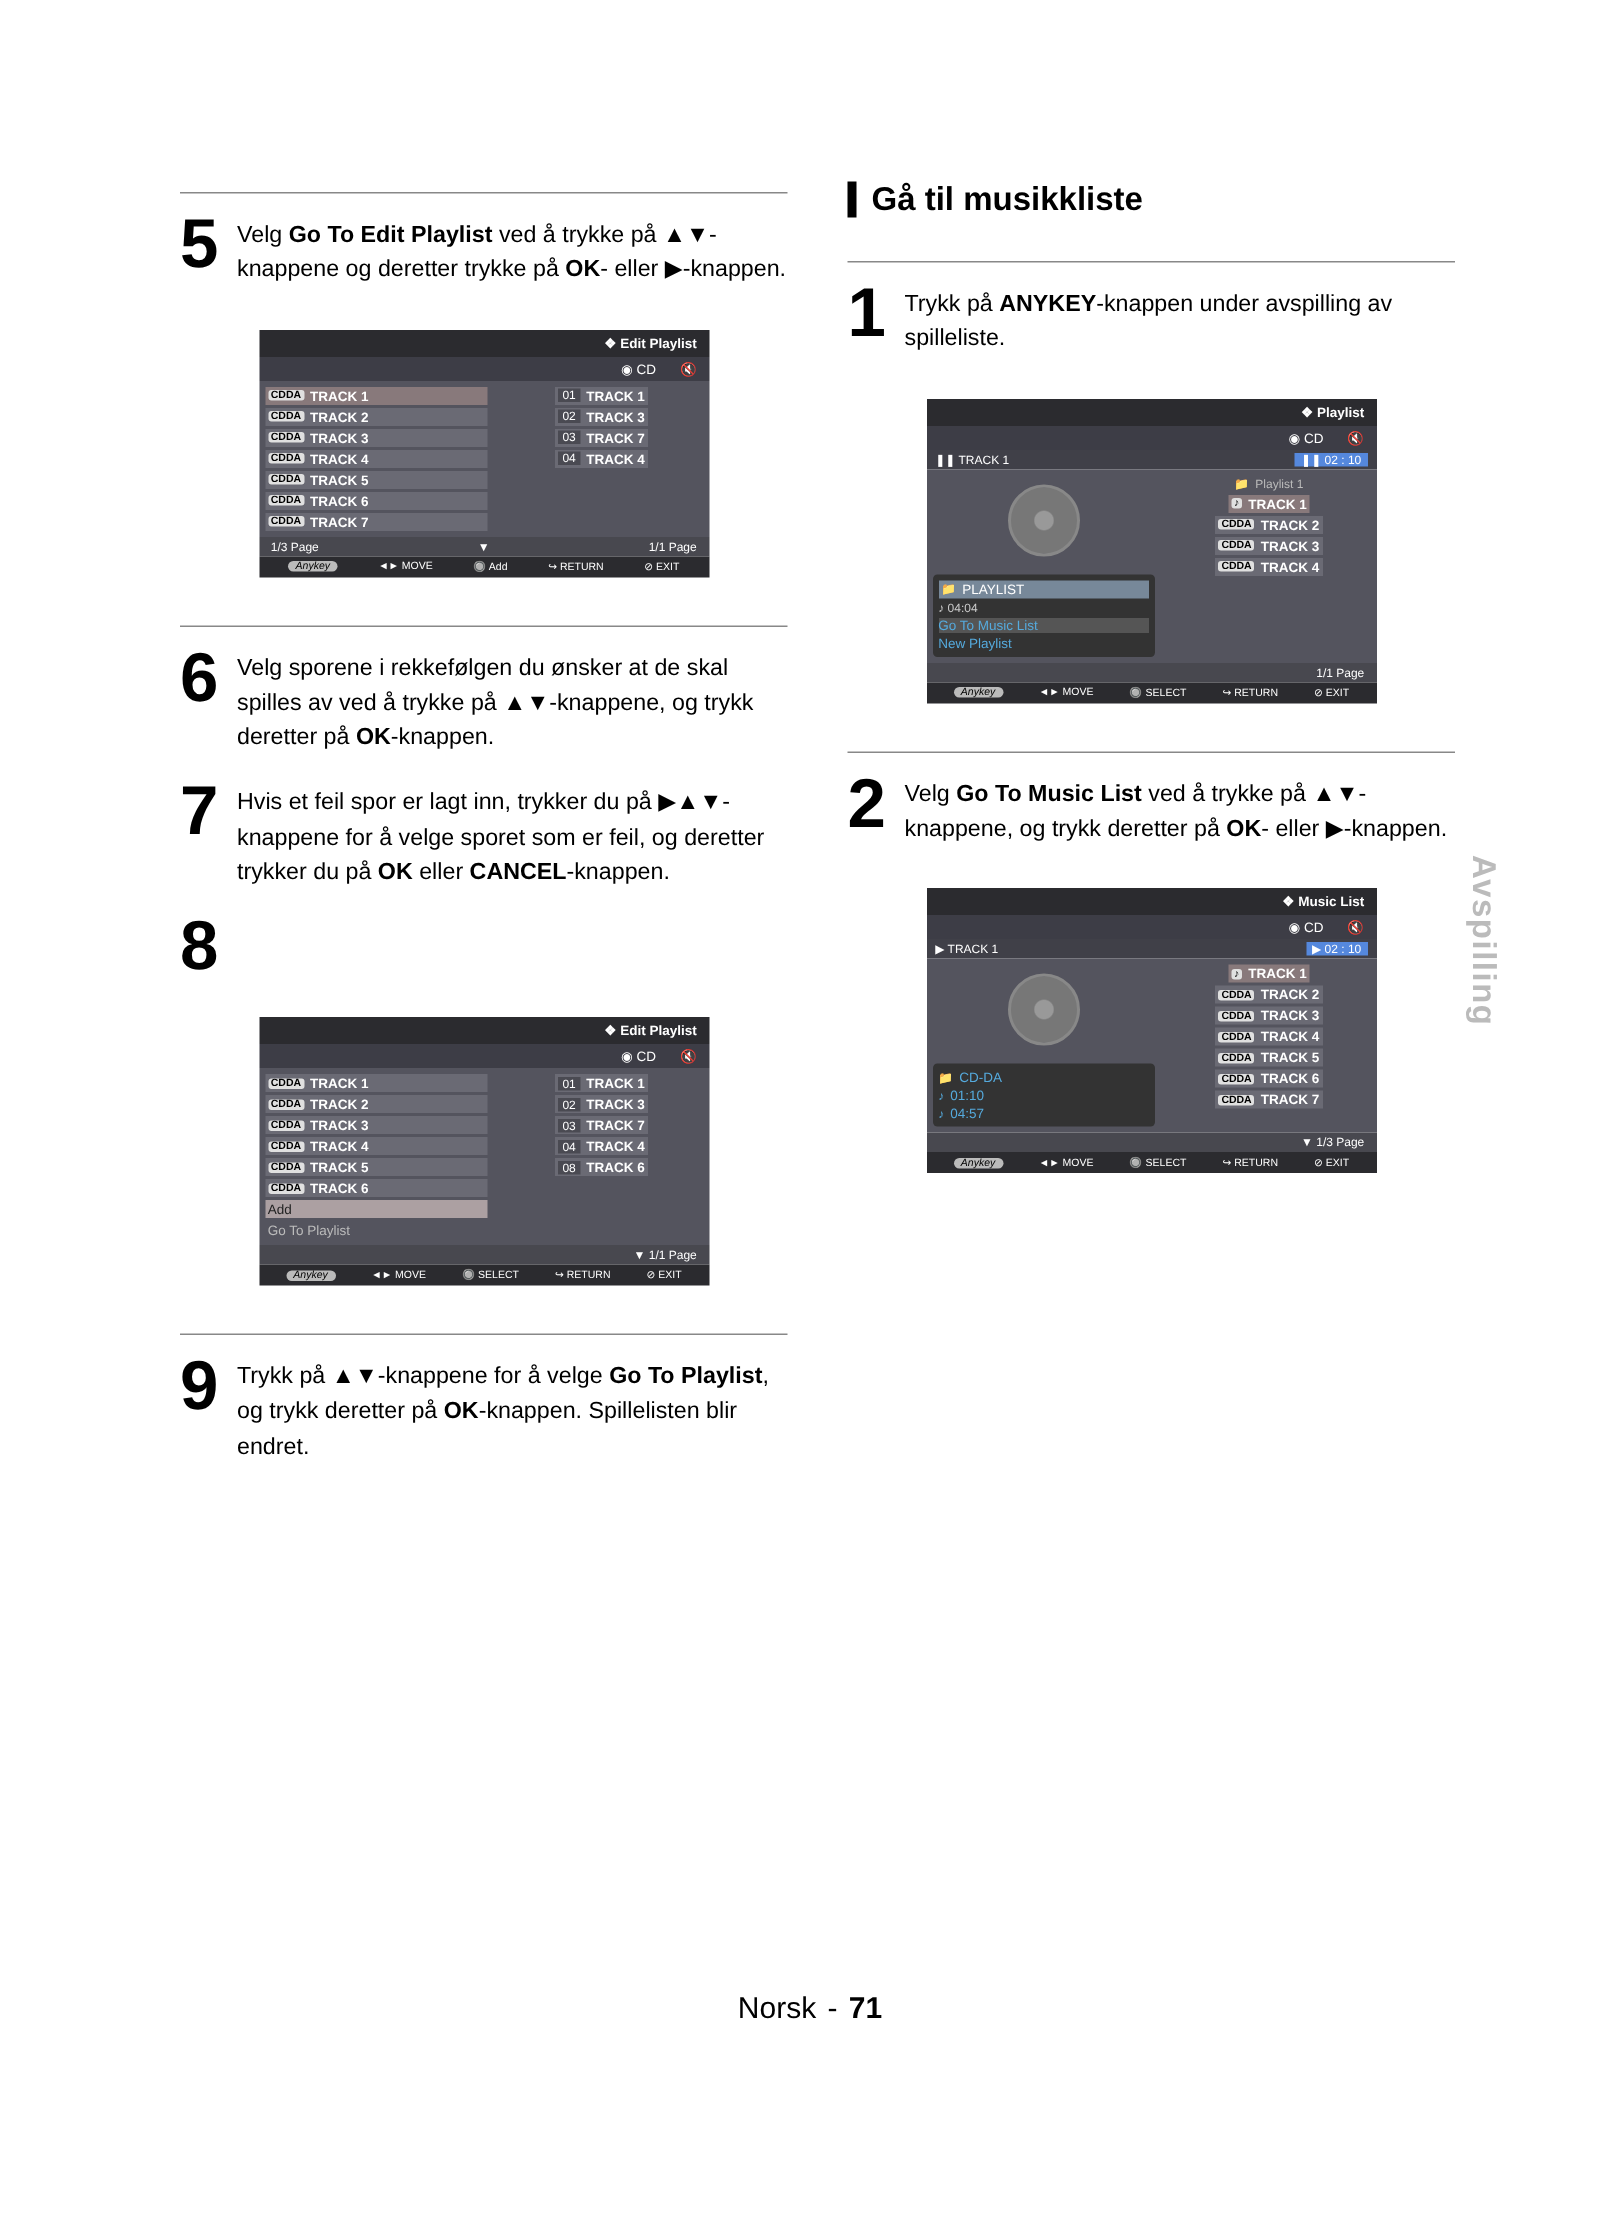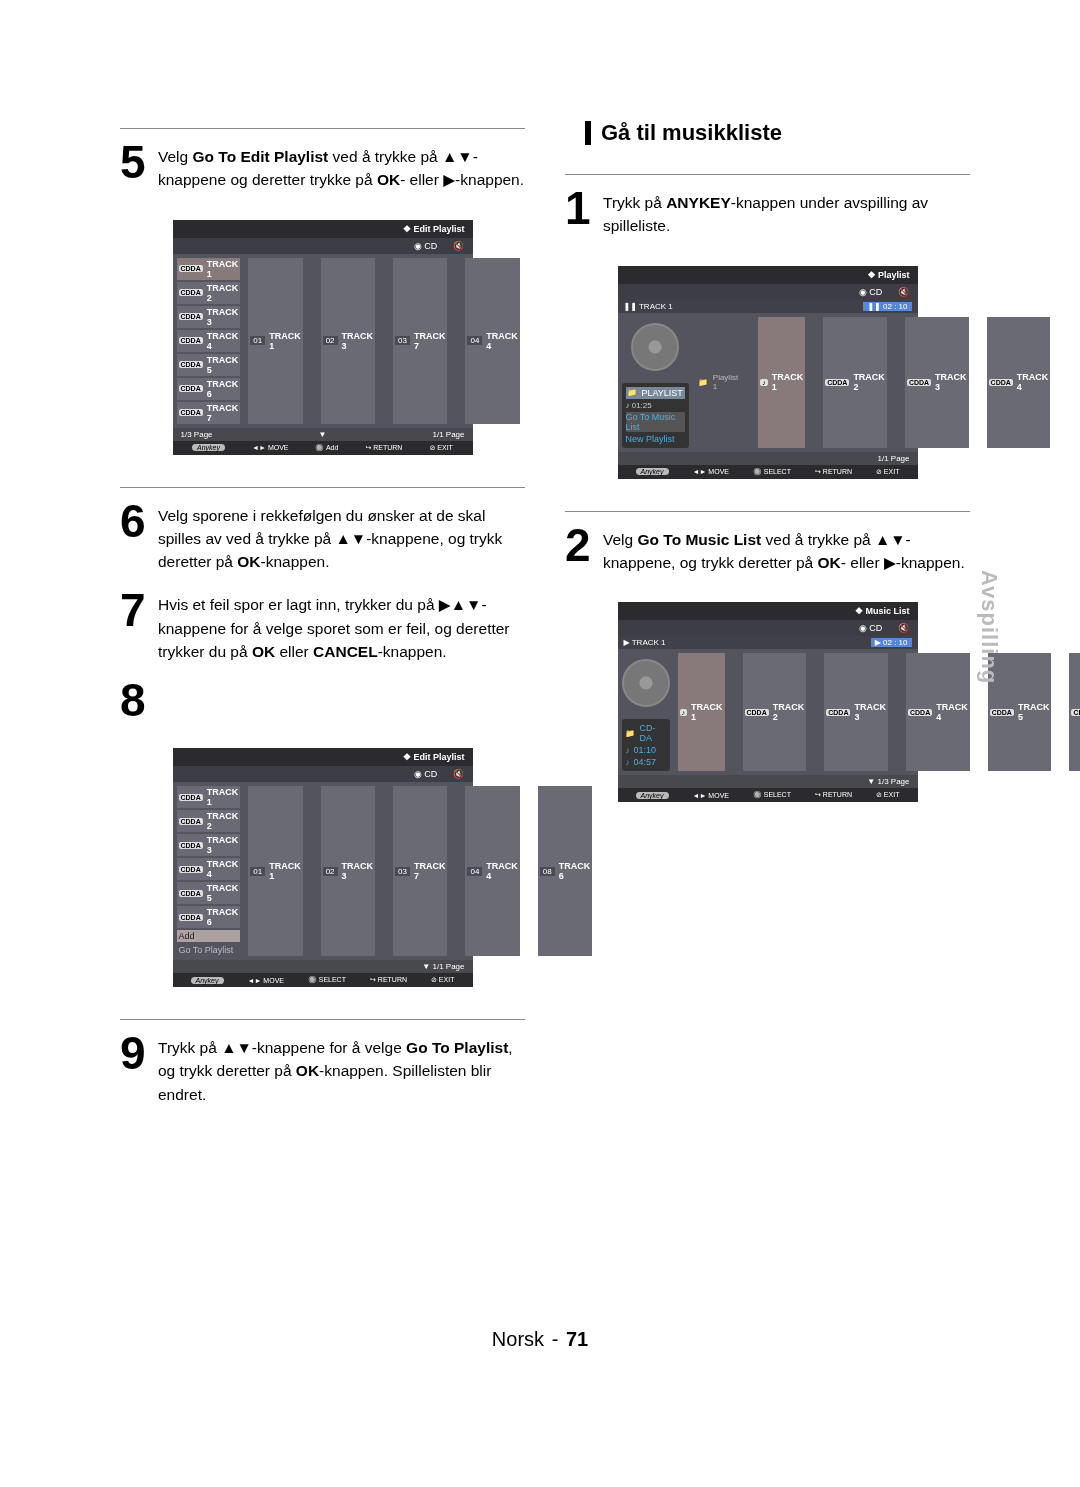--- a/index.html
+++ b/index.html
@@ -42,21 +42,20 @@
   .step-text {
     font-size: 15.5px;
     line-height: 1.5;
     padding-top: 2px;
   }
   .section-header {
     display: flex;
     align-items: center;
     gap: 10px;
     margin-bottom: 20px;
-    margin-left: 20px;
   }
   .section-bar {
     width: 6px;
     height: 24px;
     background: #000;
   }
   .section-title {
     font-size: 22px;
     font-weight: bold;
   }
@@ -113,22 +112,23 @@
     flex: 1.1;
     padding: 4px;
     display: flex;
     flex-direction: column;
     gap: 2px;
   }
   .screen .right-panel {
     flex: 1;
     padding: 4px;
     display: flex;
-    flex-direction: row;
-    gap: 18px;
+    flex-direction: column;
+    gap: 2px;
+    align-items: center;
   }
   .track-row {
     display: flex;
     align-items: center;
     gap: 4px;
     padding: 1px 2px;
     background: #6a6a74;
   }
   .track-row.hl { background: #88797b; }
   .track-row.dim { color: #bbb; background: transparent; }
@@ -404,21 +404,21 @@
         <span class="time-box">❚❚ <span>02 : 10</span></span>
       </div>
       <div class="body">
         <div class="left-panel">
           <div class="disc-icon"></div>
           <div class="info-block">
             <div class="info-line hl">
                 <span class="icon">📁</span>
                 <span>PLAYLIST</span>
               </div>
-            <div class="info-line dim" style="color:#ccc;font-size:8px;">♪ 01:25</div>
+            <div class="info-line dim" style="color:#ccc;font-size:8px;">♪ 04:04</div>
             <div class="info-line" style="background:#555;">
                 <span>Go To Music List</span>
               </div>
             <div class="info-line">
                 <span>New Playlist</span>
               </div>
           </div>
         </div>
         <div class="right-panel">
           <div class="track-row dim" style="font-size:8px;">📁 <span>Playlist 1</span></div>

